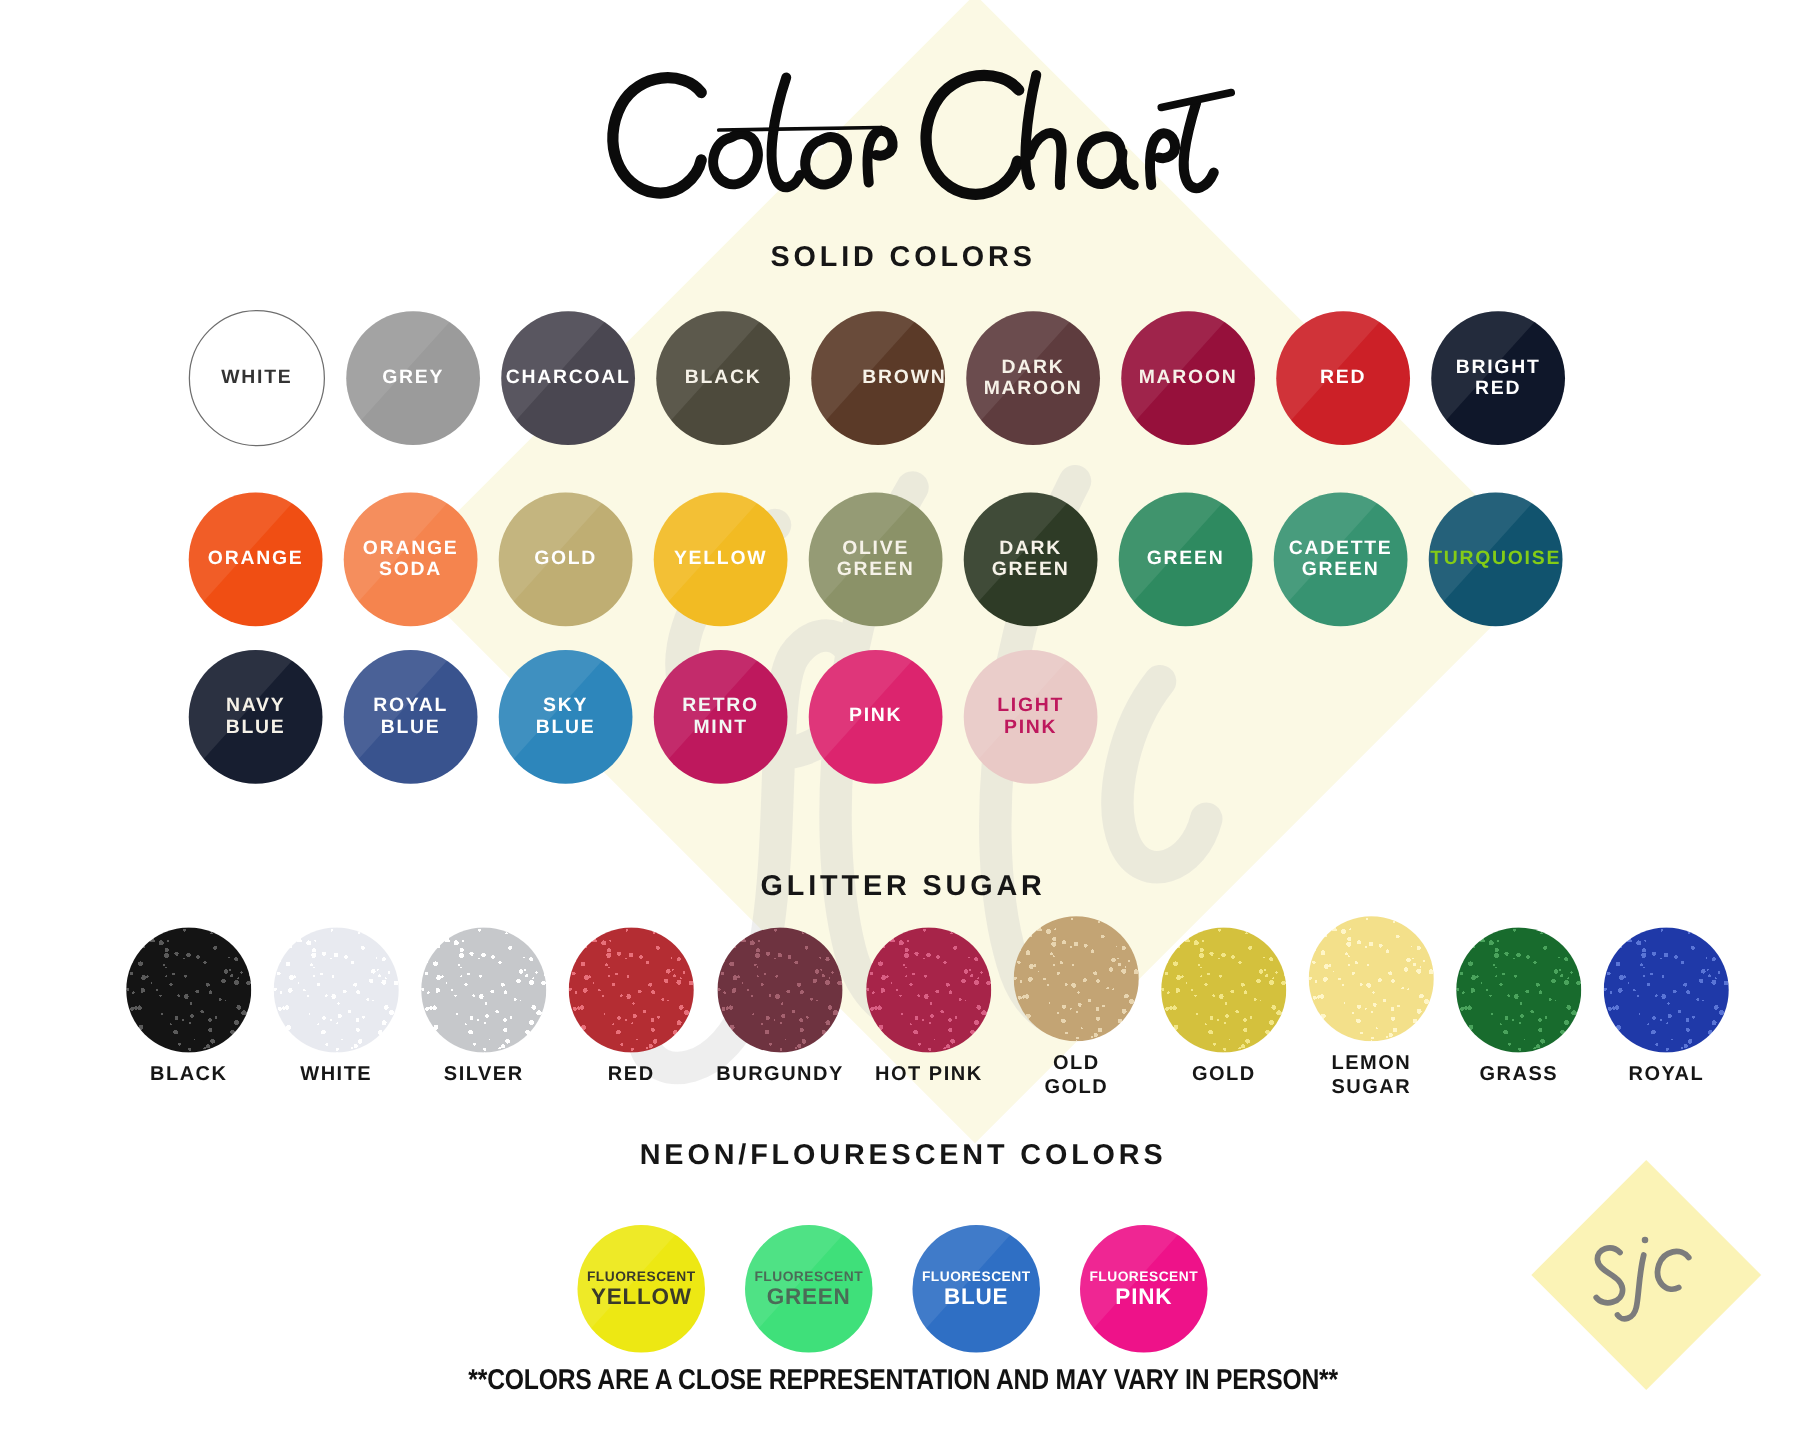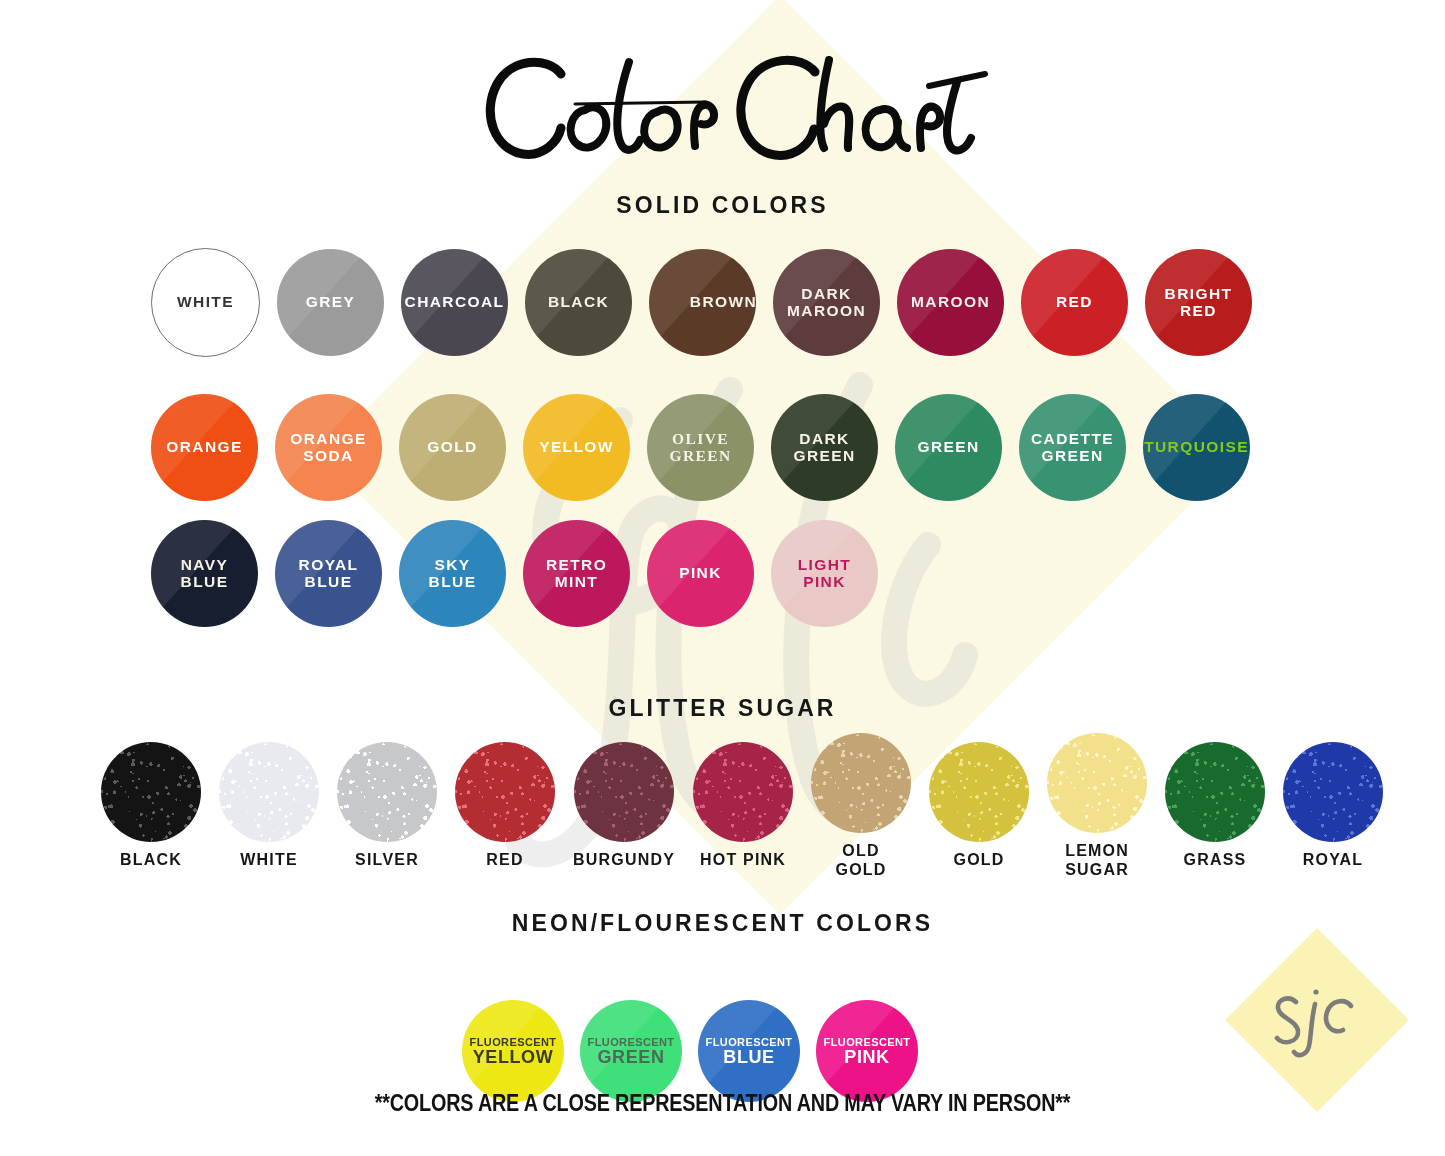--- a/index.html
+++ b/index.html
@@ -291,21 +291,21 @@
         <span class="lbl" style="color: rgb(246, 242, 232);">MAROON</span>
       </div>
     </div>
     <div class="swatch solid">
       <div class="disc" style="background: rgb(204, 32, 39);">
         <span class="sheen"></span>
         <span class="lbl" style="color: rgb(255, 255, 255);">RED</span>
       </div>
     </div>
     <div class="swatch solid">
-      <div class="disc" style="background: #b91c1c;">
+      <div class="disc" style="background: #0f172a;">
         <span class="sheen"></span>
         <span class="lbl" style="color: rgb(255, 255, 255);">BRIGHT<br>RED</span>
       </div>
     </div>
   </div>
 <div class="row solid-row" id="solid-row-2" style="left:151px; top:394px;">
     <div class="swatch solid">
       <div class="disc" style="background: rgb(240, 78, 19);">
         <span class="sheen"></span>
         <span class="lbl" style="color: rgb(255, 255, 255);">ORANGE</span>
@@ -325,21 +325,21 @@
     </div>
     <div class="swatch solid">
       <div class="disc" style="background: rgb(242, 187, 35);">
         <span class="sheen"></span>
         <span class="lbl" style="color: rgb(255, 255, 255);">YELLOW</span>
       </div>
     </div>
     <div class="swatch solid">
       <div class="disc" style="background: rgb(139, 146, 104);">
         <span class="sheen"></span>
-        <span class="lbl" style="color: rgb(246, 242, 232); font-family: Liberation Serif, serif;">OLIVE<br>GREEN</span>
+        <span class="lbl" style="color: rgb(246, 242, 232);">OLIVE<br>GREEN</span>
       </div>
     </div>
     <div class="swatch solid">
       <div class="disc" style="background: rgb(46, 59, 38);">
         <span class="sheen"></span>
         <span class="lbl" style="color: rgb(246, 242, 232);">DARK<br>GREEN</span>
       </div>
     </div>
     <div class="swatch solid">
       <div class="disc" style="background: rgb(46, 138, 96);">
@@ -441,21 +441,21 @@
     <div class="swatch glitter">
       <div class="disc" style="background: radial-gradient(1.4px at 4.1% 36.8%, rgb(74, 163, 92) 0px, rgb(74, 163, 92) 100%, rgba(0, 0, 0, 0) 100%), radial-gradient(1.9px at 85.1% 83.8%, rgb(74, 163, 92) 0px, rgb(74, 163, 92) 100%, rgba(0, 0, 0, 0) 100%), radial-gradient(1.3px at 1.2% 49.5%, rgb(74, 163, 92) 0px, rgb(74, 163, 92) 100%, rgba(0, 0, 0, 0) 100%), radial-gradient(1px at 21.8% 10.8%, rgb(74, 163, 92) 0px, rgb(74, 163, 92) 100%, rgba(0, 0, 0, 0) 100%), radial-gradient(0.7px at 79.5% 58.3%, rgb(74, 163, 92) 0px, rgb(74, 163, 92) 100%, rgba(0, 0, 0, 0) 100%), radial-gradient(1.7px at 65.5% 95%, rgb(74, 163, 92) 0px, rgb(74, 163, 92) 100%, rgba(0, 0, 0, 0) 100%), radial-gradient(2.1px at 94.2% 68.2%, rgb(74, 163, 92) 0px, rgb(74, 163, 92) 100%, rgba(0, 0, 0, 0) 100%), radial-gradient(0.7px at 94.3% 95.6%, rgb(74, 163, 92) 0px, rgb(74, 163, 92) 100%, rgba(0, 0, 0, 0) 100%), radial-gradient(0.7px at 89.6% 40.6%, rgb(74, 163, 92) 0px, rgb(74, 163, 92) 100%, rgba(0, 0, 0, 0) 100%), radial-gradient(1.6px at 56.8% 51.2%, rgb(74, 163, 92) 0px, rgb(74, 163, 92) 100%, rgba(0, 0, 0, 0) 100%), radial-gradient(1.6px at 52.7% 70.8%, rgb(74, 163, 92) 0px, rgb(74, 163, 92) 100%, rgba(0, 0, 0, 0) 100%), radial-gradient(0.9px at 35.6% 77.5%, rgb(74, 163, 92) 0px, rgb(74, 163, 92) 100%, rgba(0, 0, 0, 0) 100%), radial-gradient(0.8px at 45.9% 24.8%, rgb(74, 163, 92) 0px, rgb(74, 163, 92) 100%, rgba(0, 0, 0, 0) 100%), radial-gradient(2px at 27.9% 12.3%, rgb(74, 163, 92) 0px, rgb(74, 163, 92) 100%, rgba(0, 0, 0, 0) 100%), radial-gradient(1.1px at 5.7% 52.1%, rgb(74, 163, 92) 0px, rgb(74, 163, 92) 100%, rgba(0, 0, 0, 0) 100%), radial-gradient(1.9px at 39.6% 83.7%, rgb(74, 163, 92) 0px, rgb(74, 163, 92) 100%, rgba(0, 0, 0, 0) 100%), radial-gradient(1.7px at 32.3% 18.2%, rgb(74, 163, 92) 0px, rgb(74, 163, 92) 100%, rgba(0, 0, 0, 0) 100%), radial-gradient(1.8px at 49.8% 22.1%, rgb(74, 163, 92) 0px, rgb(74, 163, 92) 100%, rgba(0, 0, 0, 0) 100%), radial-gradient(1.1px at 30.2% 29.9%, rgb(74, 163, 92) 0px, rgb(74, 163, 92) 100%, rgba(0, 0, 0, 0) 100%), radial-gradient(2px at 88.1% 43.9%, rgb(74, 163, 92) 0px, rgb(74, 163, 92) 100%, rgba(0, 0, 0, 0) 100%), radial-gradient(1.1px at 71.8% 71.8%, rgb(74, 163, 92) 0px, rgb(74, 163, 92) 100%, rgba(0, 0, 0, 0) 100%), radial-gradient(1.1px at 46.5% 2.2%, rgb(74, 163, 92) 0px, rgb(74, 163, 92) 100%, rgba(0, 0, 0, 0) 100%), radial-gradient(0.8px at 32.1% 39%, rgb(74, 163, 92) 0px, rgb(74, 163, 92) 100%, rgba(0, 0, 0, 0) 100%), radial-gradient(1.3px at 0% 91.5%, rgb(74, 163, 92) 0px, rgb(74, 163, 92) 100%, rgba(0, 0, 0, 0) 100%), radial-gradient(1.8px at 79.7% 35.1%, rgb(74, 163, 92) 0px, rgb(74, 163, 92) 100%, rgba(0, 0, 0, 0) 100%), radial-gradient(0.8px at 83.1% 33.8%, rgb(74, 163, 92) 0px, rgb(74, 163, 92) 100%, rgba(0, 0, 0, 0) 100%), radial-gradient(1px at 92.1% 36%, rgb(74, 163, 92) 0px, rgb(74, 163, 92) 100%, rgba(0, 0, 0, 0) 100%), radial-gradient(0.6px at 20% 44.4%, rgb(74, 163, 92) 0px, rgb(74, 163, 92) 100%, rgba(0, 0, 0, 0) 100%), radial-gradient(1.9px at 48% 55.2%, rgb(74, 163, 92) 0px, rgb(74, 163, 92) 100%, rgba(0, 0, 0, 0) 100%), radial-gradient(2px at 11.4% 29.2%, rgb(74, 163, 92) 0px, rgb(74, 163, 92) 100%, rgba(0, 0, 0, 0) 100%), radial-gradient(2px at 20.1% 9.8%, rgb(74, 163, 92) 0px, rgb(74, 163, 92) 100%, rgba(0, 0, 0, 0) 100%), radial-gradient(0.9px at 12.3% 1.8%, rgb(74, 163, 92) 0px, rgb(74, 163, 92) 100%, rgba(0, 0, 0, 0) 100%), radial-gradient(1.4px at 60.7% 67.4%, rgb(74, 163, 92) 0px, rgb(74, 163, 92) 100%, rgba(0, 0, 0, 0) 100%), radial-gradient(0.7px at 50.5% 99.9%, rgb(74, 163, 92) 0px, rgb(74, 163, 92) 100%, rgba(0, 0, 0, 0) 100%), radial-gradient(0.9px at 33.3% 10.5%, rgb(74, 163, 92) 0px, rgb(74, 163, 92) 100%, rgba(0, 0, 0, 0) 100%), radial-gradient(1px at 24.5% 50.2%, rgb(74, 163, 92) 0px, rgb(74, 163, 92) 100%, rgba(0, 0, 0, 0) 100%), radial-gradient(1.3px at 97.6% 16.7%, rgb(74, 163, 92) 0px, rgb(74, 163, 92) 100%, rgba(0, 0, 0, 0) 100%), radial-gradient(0.9px at 50.9% 76.7%, rgb(74, 163, 92) 0px, rgb(74, 163, 92) 100%, rgba(0, 0, 0, 0) 100%), radial-gradient(0.7px at 54.5% 89.5%, rgb(74, 163, 92) 0px, rgb(74, 163, 92) 100%, rgba(0, 0, 0, 0) 100%), radial-gradient(1.6px at 4.8% 65.1%, rgb(74, 163, 92) 0px, rgb(74, 163, 92) 100%, rgba(0, 0, 0, 0) 100%), radial-gradient(1.6px at 67% 74.1%, rgb(74, 163, 92) 0px, rgb(74, 163, 92) 100%, rgba(0, 0, 0, 0) 100%), radial-gradient(2px at 5.7% 6.2%, rgb(74, 163, 92) 0px, rgb(74, 163, 92) 100%, rgba(0, 0, 0, 0) 100%), radial-gradient(1.1px at 16.8% 39.4%, rgb(74, 163, 92) 0px, rgb(74, 163, 92) 100%, rgba(0, 0, 0, 0) 100%), radial-gradient(1.6px at 40.2% 72.4%, rgb(74, 163, 92) 0px, rgb(74, 163, 92) 100%, rgba(0, 0, 0, 0) 100%), radial-gradient(0.9px at 27.4% 54.7%, rgb(74, 163, 92) 0px, rgb(74, 163, 92) 100%, rgba(0, 0, 0, 0) 100%), radial-gradient(1.1px at 75.2% 57.5%, rgb(74, 163, 92) 0px, rgb(74, 163, 92) 100%, rgba(0, 0, 0, 0) 100%), radial-gradient(1.3px at 35.7% 45.6%, rgb(74, 163, 92) 0px, rgb(74, 163, 92) 100%, rgba(0, 0, 0, 0) 100%), radial-gradient(1.8px at 77.9% 42.7%, rgb(74, 163, 92) 0px, rgb(74, 163, 92) 100%, rgba(0, 0, 0, 0) 100%), radial-gradient(1.2px at 50.8% 97.4%, rgb(74, 163, 92) 0px, rgb(74, 163, 92) 100%, rgba(0, 0, 0, 0) 100%), radial-gradient(1.7px at 40.2% 20.9%, rgb(74, 163, 92) 0px, rgb(74, 163, 92) 100%, rgba(0, 0, 0, 0) 100%), radial-gradient(1.6px at 67.3% 81.9%, rgb(74, 163, 92) 0px, rgb(74, 163, 92) 100%, rgba(0, 0, 0, 0) 100%), radial-gradient(0.7px at 32% 31.9%, rgb(74, 163, 92) 0px, rgb(74, 163, 92) 100%, rgba(0, 0, 0, 0) 100%), radial-gradient(2px at 14% 40.1%, rgb(74, 163, 92) 0px, rgb(74, 163, 92) 100%, rgba(0, 0, 0, 0) 100%), radial-gradient(1.1px at 4.6% 27%, rgb(74, 163, 92) 0px, rgb(74, 163, 92) 100%, rgba(0, 0, 0, 0) 100%), radial-gradient(1px at 62.7% 96.5%, rgb(74, 163, 92) 0px, rgb(74, 163, 92) 100%, rgba(0, 0, 0, 0) 100%), radial-gradient(0.7px at 28.6% 69.3%, rgb(74, 163, 92) 0px, rgb(74, 163, 92) 100%, rgba(0, 0, 0, 0) 100%), radial-gradient(1.9px at 69.1% 91%, rgb(74, 163, 92) 0px, rgb(74, 163, 92) 100%, rgba(0, 0, 0, 0) 100%), radial-gradient(1.8px at 13.3% 50.2%, rgb(74, 163, 92) 0px, rgb(74, 163, 92) 100%, rgba(0, 0, 0, 0) 100%), radial-gradient(0.7px at 0.7% 85.5%, rgb(74, 163, 92) 0px, rgb(74, 163, 92) 100%, rgba(0, 0, 0, 0) 100%), radial-gradient(1.5px at 57.6% 23.6%, rgb(74, 163, 92) 0px, rgb(74, 163, 92) 100%, rgba(0, 0, 0, 0) 100%), radial-gradient(1.3px at 84.5% 38.7%, rgb(74, 163, 92) 0px, rgb(74, 163, 92) 100%, rgba(0, 0, 0, 0) 100%), radial-gradient(1.3px at 13.6% 15.2%, rgb(74, 163, 92) 0px, rgb(74, 163, 92) 100%, rgba(0, 0, 0, 0) 100%), radial-gradient(0.6px at 11.1% 29%, rgb(74, 163, 92) 0px, rgb(74, 163, 92) 100%, rgba(0, 0, 0, 0) 100%), radial-gradient(1.2px at 38% 37.2%, rgb(74, 163, 92) 0px, rgb(74, 163, 92) 100%, rgba(0, 0, 0, 0) 100%), radial-gradient(1.8px at 10.6% 64.1%, rgb(74, 163, 92) 0px, rgb(74, 163, 92) 100%, rgba(0, 0, 0, 0) 100%), radial-gradient(1.2px at 99.4% 37.7%, rgb(74, 163, 92) 0px, rgb(74, 163, 92) 100%, rgba(0, 0, 0, 0) 100%), radial-gradient(1.8px at 8.1% 10.8%, rgb(74, 163, 92) 0px, rgb(74, 163, 92) 100%, rgba(0, 0, 0, 0) 100%), radial-gradient(0.7px at 82.2% 24.2%, rgb(74, 163, 92) 0px, rgb(74, 163, 92) 100%, rgba(0, 0, 0, 0) 100%), radial-gradient(1.4px at 7.9% 64.5%, rgb(74, 163, 92) 0px, rgb(74, 163, 92) 100%, rgba(0, 0, 0, 0) 100%), radial-gradient(2px at 88.3% 76.1%, rgb(74, 163, 92) 0px, rgb(74, 163, 92) 100%, rgba(0, 0, 0, 0) 100%), radial-gradient(1px at 51.8% 60.9%, rgb(74, 163, 92) 0px, rgb(74, 163, 92) 100%, rgba(0, 0, 0, 0) 100%), radial-gradient(2.1px at 32.1% 22.3%, rgb(74, 163, 92) 0px, rgb(74, 163, 92) 100%, rgba(0, 0, 0, 0) 100%), radial-gradient(1.1px at 47.4% 39%, rgb(74, 163, 92) 0px, rgb(74, 163, 92) 100%, rgba(0, 0, 0, 0) 100%), radial-gradient(1.7px at 88% 25.4%, rgb(74, 163, 92) 0px, rgb(74, 163, 92) 100%, rgba(0, 0, 0, 0) 100%), radial-gradient(2px at 97.2% 90.9%, rgb(74, 163, 92) 0px, rgb(74, 163, 92) 100%, rgba(0, 0, 0, 0) 100%), radial-gradient(1.1px at 13.7% 50.4%, rgb(74, 163, 92) 0px, rgb(74, 163, 92) 100%, rgba(0, 0, 0, 0) 100%), radial-gradient(1.9px at 97.8% 44.4%, rgb(74, 163, 92) 0px, rgb(74, 163, 92) 100%, rgba(0, 0, 0, 0) 100%), radial-gradient(0.8px at 88.5% 1.7%, rgb(74, 163, 92) 0px, rgb(74, 163, 92) 100%, rgba(0, 0, 0, 0) 100%), radial-gradient(1.9px at 90% 63.9%, rgb(74, 163, 92) 0px, rgb(74, 163, 92) 100%, rgba(0, 0, 0, 0) 100%), radial-gradient(1.1px at 12.8% 51.3%, rgb(74, 163, 92) 0px, rgb(74, 163, 92) 100%, rgba(0, 0, 0, 0) 100%), radial-gradient(1.2px at 42.5% 93.4%, rgb(74, 163, 92) 0px, rgb(74, 163, 92) 100%, rgba(0, 0, 0, 0) 100%), radial-gradient(1.5px at 67.5% 51.8%, rgb(74, 163, 92) 0px, rgb(74, 163, 92) 100%, rgba(0, 0, 0, 0) 100%), radial-gradient(0.9px at 68.2% 4.7%, rgb(74, 163, 92) 0px, rgb(74, 163, 92) 100%, rgba(0, 0, 0, 0) 100%), radial-gradient(1.6px at 65.2% 45.7%, rgb(74, 163, 92) 0px, rgb(74, 163, 92) 100%, rgba(0, 0, 0, 0) 100%), radial-gradient(2px at 11.7% 79.9%, rgb(74, 163, 92) 0px, rgb(74, 163, 92) 100%, rgba(0, 0, 0, 0) 100%), radial-gradient(1.1px at 42% 54.6%, rgb(74, 163, 92) 0px, rgb(74, 163, 92) 100%, rgba(0, 0, 0, 0) 100%), radial-gradient(1.9px at 3.7% 21%, rgb(74, 163, 92) 0px, rgb(74, 163, 92) 100%, rgba(0, 0, 0, 0) 100%), radial-gradient(1.6px at 71.2% 16.2%, rgb(74, 163, 92) 0px, rgb(74, 163, 92) 100%, rgba(0, 0, 0, 0) 100%), radial-gradient(0.8px at 45.6% 73.9%, rgb(74, 163, 92) 0px, rgb(74, 163, 92) 100%, rgba(0, 0, 0, 0) 100%), radial-gradient(1.4px at 63% 28%, rgb(74, 163, 92) 0px, rgb(74, 163, 92) 100%, rgba(0, 0, 0, 0) 100%), linear-gradient(rgb(24, 107, 45), rgb(24, 107, 45)) rgb(24, 107, 45);"></div>
       <div class="cap">GRASS</div>
     </div>
     <div class="swatch glitter">
       <div class="disc" style="background: radial-gradient(1.4px at 4.1% 36.8%, rgb(90, 117, 214) 0px, rgb(90, 117, 214) 100%, rgba(0, 0, 0, 0) 100%), radial-gradient(1.9px at 85.1% 83.8%, rgb(90, 117, 214) 0px, rgb(90, 117, 214) 100%, rgba(0, 0, 0, 0) 100%), radial-gradient(1.3px at 1.2% 49.5%, rgb(90, 117, 214) 0px, rgb(90, 117, 214) 100%, rgba(0, 0, 0, 0) 100%), radial-gradient(1px at 21.8% 10.8%, rgb(90, 117, 214) 0px, rgb(90, 117, 214) 100%, rgba(0, 0, 0, 0) 100%), radial-gradient(0.7px at 79.5% 58.3%, rgb(90, 117, 214) 0px, rgb(90, 117, 214) 100%, rgba(0, 0, 0, 0) 100%), radial-gradient(1.7px at 65.5% 95%, rgb(90, 117, 214) 0px, rgb(90, 117, 214) 100%, rgba(0, 0, 0, 0) 100%), radial-gradient(2.1px at 94.2% 68.2%, rgb(90, 117, 214) 0px, rgb(90, 117, 214) 100%, rgba(0, 0, 0, 0) 100%), radial-gradient(0.7px at 94.3% 95.6%, rgb(90, 117, 214) 0px, rgb(90, 117, 214) 100%, rgba(0, 0, 0, 0) 100%), radial-gradient(0.7px at 89.6% 40.6%, rgb(90, 117, 214) 0px, rgb(90, 117, 214) 100%, rgba(0, 0, 0, 0) 100%), radial-gradient(1.6px at 56.8% 51.2%, rgb(90, 117, 214) 0px, rgb(90, 117, 214) 100%, rgba(0, 0, 0, 0) 100%), radial-gradient(1.6px at 52.7% 70.8%, rgb(90, 117, 214) 0px, rgb(90, 117, 214) 100%, rgba(0, 0, 0, 0) 100%), radial-gradient(0.9px at 35.6% 77.5%, rgb(90, 117, 214) 0px, rgb(90, 117, 214) 100%, rgba(0, 0, 0, 0) 100%), radial-gradient(0.8px at 45.9% 24.8%, rgb(90, 117, 214) 0px, rgb(90, 117, 214) 100%, rgba(0, 0, 0, 0) 100%), radial-gradient(2px at 27.9% 12.3%, rgb(90, 117, 214) 0px, rgb(90, 117, 214) 100%, rgba(0, 0, 0, 0) 100%), radial-gradient(1.1px at 5.7% 52.1%, rgb(90, 117, 214) 0px, rgb(90, 117, 214) 100%, rgba(0, 0, 0, 0) 100%), radial-gradient(1.9px at 39.6% 83.7%, rgb(90, 117, 214) 0px, rgb(90, 117, 214) 100%, rgba(0, 0, 0, 0) 100%), radial-gradient(1.7px at 32.3% 18.2%, rgb(90, 117, 214) 0px, rgb(90, 117, 214) 100%, rgba(0, 0, 0, 0) 100%), radial-gradient(1.8px at 49.8% 22.1%, rgb(90, 117, 214) 0px, rgb(90, 117, 214) 100%, rgba(0, 0, 0, 0) 100%), radial-gradient(1.1px at 30.2% 29.9%, rgb(90, 117, 214) 0px, rgb(90, 117, 214) 100%, rgba(0, 0, 0, 0) 100%), radial-gradient(2px at 88.1% 43.9%, rgb(90, 117, 214) 0px, rgb(90, 117, 214) 100%, rgba(0, 0, 0, 0) 100%), radial-gradient(1.1px at 71.8% 71.8%, rgb(90, 117, 214) 0px, rgb(90, 117, 214) 100%, rgba(0, 0, 0, 0) 100%), radial-gradient(1.1px at 46.5% 2.2%, rgb(90, 117, 214) 0px, rgb(90, 117, 214) 100%, rgba(0, 0, 0, 0) 100%), radial-gradient(0.8px at 32.1% 39%, rgb(90, 117, 214) 0px, rgb(90, 117, 214) 100%, rgba(0, 0, 0, 0) 100%), radial-gradient(1.3px at 0% 91.5%, rgb(90, 117, 214) 0px, rgb(90, 117, 214) 100%, rgba(0, 0, 0, 0) 100%), radial-gradient(1.8px at 79.7% 35.1%, rgb(90, 117, 214) 0px, rgb(90, 117, 214) 100%, rgba(0, 0, 0, 0) 100%), radial-gradient(0.8px at 83.1% 33.8%, rgb(90, 117, 214) 0px, rgb(90, 117, 214) 100%, rgba(0, 0, 0, 0) 100%), radial-gradient(1px at 92.1% 36%, rgb(90, 117, 214) 0px, rgb(90, 117, 214) 100%, rgba(0, 0, 0, 0) 100%), radial-gradient(0.6px at 20% 44.4%, rgb(90, 117, 214) 0px, rgb(90, 117, 214) 100%, rgba(0, 0, 0, 0) 100%), radial-gradient(1.9px at 48% 55.2%, rgb(90, 117, 214) 0px, rgb(90, 117, 214) 100%, rgba(0, 0, 0, 0) 100%), radial-gradient(2px at 11.4% 29.2%, rgb(90, 117, 214) 0px, rgb(90, 117, 214) 100%, rgba(0, 0, 0, 0) 100%), radial-gradient(2px at 20.1% 9.8%, rgb(90, 117, 214) 0px, rgb(90, 117, 214) 100%, rgba(0, 0, 0, 0) 100%), radial-gradient(0.9px at 12.3% 1.8%, rgb(90, 117, 214) 0px, rgb(90, 117, 214) 100%, rgba(0, 0, 0, 0) 100%), radial-gradient(1.4px at 60.7% 67.4%, rgb(90, 117, 214) 0px, rgb(90, 117, 214) 100%, rgba(0, 0, 0, 0) 100%), radial-gradient(0.7px at 50.5% 99.9%, rgb(90, 117, 214) 0px, rgb(90, 117, 214) 100%, rgba(0, 0, 0, 0) 100%), radial-gradient(0.9px at 33.3% 10.5%, rgb(90, 117, 214) 0px, rgb(90, 117, 214) 100%, rgba(0, 0, 0, 0) 100%), radial-gradient(1px at 24.5% 50.2%, rgb(90, 117, 214) 0px, rgb(90, 117, 214) 100%, rgba(0, 0, 0, 0) 100%), radial-gradient(1.3px at 97.6% 16.7%, rgb(90, 117, 214) 0px, rgb(90, 117, 214) 100%, rgba(0, 0, 0, 0) 100%), radial-gradient(0.9px at 50.9% 76.7%, rgb(90, 117, 214) 0px, rgb(90, 117, 214) 100%, rgba(0, 0, 0, 0) 100%), radial-gradient(0.7px at 54.5% 89.5%, rgb(90, 117, 214) 0px, rgb(90, 117, 214) 100%, rgba(0, 0, 0, 0) 100%), radial-gradient(1.6px at 4.8% 65.1%, rgb(90, 117, 214) 0px, rgb(90, 117, 214) 100%, rgba(0, 0, 0, 0) 100%), radial-gradient(1.6px at 67% 74.1%, rgb(90, 117, 214) 0px, rgb(90, 117, 214) 100%, rgba(0, 0, 0, 0) 100%), radial-gradient(2px at 5.7% 6.2%, rgb(90, 117, 214) 0px, rgb(90, 117, 214) 100%, rgba(0, 0, 0, 0) 100%), radial-gradient(1.1px at 16.8% 39.4%, rgb(90, 117, 214) 0px, rgb(90, 117, 214) 100%, rgba(0, 0, 0, 0) 100%), radial-gradient(1.6px at 40.2% 72.4%, rgb(90, 117, 214) 0px, rgb(90, 117, 214) 100%, rgba(0, 0, 0, 0) 100%), radial-gradient(0.9px at 27.4% 54.7%, rgb(90, 117, 214) 0px, rgb(90, 117, 214) 100%, rgba(0, 0, 0, 0) 100%), radial-gradient(1.1px at 75.2% 57.5%, rgb(90, 117, 214) 0px, rgb(90, 117, 214) 100%, rgba(0, 0, 0, 0) 100%), radial-gradient(1.3px at 35.7% 45.6%, rgb(90, 117, 214) 0px, rgb(90, 117, 214) 100%, rgba(0, 0, 0, 0) 100%), radial-gradient(1.8px at 77.9% 42.7%, rgb(90, 117, 214) 0px, rgb(90, 117, 214) 100%, rgba(0, 0, 0, 0) 100%), radial-gradient(1.2px at 50.8% 97.4%, rgb(90, 117, 214) 0px, rgb(90, 117, 214) 100%, rgba(0, 0, 0, 0) 100%), radial-gradient(1.7px at 40.2% 20.9%, rgb(90, 117, 214) 0px, rgb(90, 117, 214) 100%, rgba(0, 0, 0, 0) 100%), radial-gradient(1.6px at 67.3% 81.9%, rgb(90, 117, 214) 0px, rgb(90, 117, 214) 100%, rgba(0, 0, 0, 0) 100%), radial-gradient(0.7px at 32% 31.9%, rgb(90, 117, 214) 0px, rgb(90, 117, 214) 100%, rgba(0, 0, 0, 0) 100%), radial-gradient(2px at 14% 40.1%, rgb(90, 117, 214) 0px, rgb(90, 117, 214) 100%, rgba(0, 0, 0, 0) 100%), radial-gradient(1.1px at 4.6% 27%, rgb(90, 117, 214) 0px, rgb(90, 117, 214) 100%, rgba(0, 0, 0, 0) 100%), radial-gradient(1px at 62.7% 96.5%, rgb(90, 117, 214) 0px, rgb(90, 117, 214) 100%, rgba(0, 0, 0, 0) 100%), radial-gradient(0.7px at 28.6% 69.3%, rgb(90, 117, 214) 0px, rgb(90, 117, 214) 100%, rgba(0, 0, 0, 0) 100%), radial-gradient(1.9px at 69.1% 91%, rgb(90, 117, 214) 0px, rgb(90, 117, 214) 100%, rgba(0, 0, 0, 0) 100%), radial-gradient(1.8px at 13.3% 50.2%, rgb(90, 117, 214) 0px, rgb(90, 117, 214) 100%, rgba(0, 0, 0, 0) 100%), radial-gradient(0.7px at 0.7% 85.5%, rgb(90, 117, 214) 0px, rgb(90, 117, 214) 100%, rgba(0, 0, 0, 0) 100%), radial-gradient(1.5px at 57.6% 23.6%, rgb(90, 117, 214) 0px, rgb(90, 117, 214) 100%, rgba(0, 0, 0, 0) 100%), radial-gradient(1.3px at 84.5% 38.7%, rgb(90, 117, 214) 0px, rgb(90, 117, 214) 100%, rgba(0, 0, 0, 0) 100%), radial-gradient(1.3px at 13.6% 15.2%, rgb(90, 117, 214) 0px, rgb(90, 117, 214) 100%, rgba(0, 0, 0, 0) 100%), radial-gradient(0.6px at 11.1% 29%, rgb(90, 117, 214) 0px, rgb(90, 117, 214) 100%, rgba(0, 0, 0, 0) 100%), radial-gradient(1.2px at 38% 37.2%, rgb(90, 117, 214) 0px, rgb(90, 117, 214) 100%, rgba(0, 0, 0, 0) 100%), radial-gradient(1.8px at 10.6% 64.1%, rgb(90, 117, 214) 0px, rgb(90, 117, 214) 100%, rgba(0, 0, 0, 0) 100%), radial-gradient(1.2px at 99.4% 37.7%, rgb(90, 117, 214) 0px, rgb(90, 117, 214) 100%, rgba(0, 0, 0, 0) 100%), radial-gradient(1.8px at 8.1% 10.8%, rgb(90, 117, 214) 0px, rgb(90, 117, 214) 100%, rgba(0, 0, 0, 0) 100%), radial-gradient(0.7px at 82.2% 24.2%, rgb(90, 117, 214) 0px, rgb(90, 117, 214) 100%, rgba(0, 0, 0, 0) 100%), radial-gradient(1.4px at 7.9% 64.5%, rgb(90, 117, 214) 0px, rgb(90, 117, 214) 100%, rgba(0, 0, 0, 0) 100%), radial-gradient(2px at 88.3% 76.1%, rgb(90, 117, 214) 0px, rgb(90, 117, 214) 100%, rgba(0, 0, 0, 0) 100%), radial-gradient(1px at 51.8% 60.9%, rgb(90, 117, 214) 0px, rgb(90, 117, 214) 100%, rgba(0, 0, 0, 0) 100%), radial-gradient(2.1px at 32.1% 22.3%, rgb(90, 117, 214) 0px, rgb(90, 117, 214) 100%, rgba(0, 0, 0, 0) 100%), radial-gradient(1.1px at 47.4% 39%, rgb(90, 117, 214) 0px, rgb(90, 117, 214) 100%, rgba(0, 0, 0, 0) 100%), radial-gradient(1.7px at 88% 25.4%, rgb(90, 117, 214) 0px, rgb(90, 117, 214) 100%, rgba(0, 0, 0, 0) 100%), radial-gradient(2px at 97.2% 90.9%, rgb(90, 117, 214) 0px, rgb(90, 117, 214) 100%, rgba(0, 0, 0, 0) 100%), radial-gradient(1.1px at 13.7% 50.4%, rgb(90, 117, 214) 0px, rgb(90, 117, 214) 100%, rgba(0, 0, 0, 0) 100%), radial-gradient(1.9px at 97.8% 44.4%, rgb(90, 117, 214) 0px, rgb(90, 117, 214) 100%, rgba(0, 0, 0, 0) 100%), radial-gradient(0.8px at 88.5% 1.7%, rgb(90, 117, 214) 0px, rgb(90, 117, 214) 100%, rgba(0, 0, 0, 0) 100%), radial-gradient(1.9px at 90% 63.9%, rgb(90, 117, 214) 0px, rgb(90, 117, 214) 100%, rgba(0, 0, 0, 0) 100%), radial-gradient(1.1px at 12.8% 51.3%, rgb(90, 117, 214) 0px, rgb(90, 117, 214) 100%, rgba(0, 0, 0, 0) 100%), radial-gradient(1.2px at 42.5% 93.4%, rgb(90, 117, 214) 0px, rgb(90, 117, 214) 100%, rgba(0, 0, 0, 0) 100%), radial-gradient(1.5px at 67.5% 51.8%, rgb(90, 117, 214) 0px, rgb(90, 117, 214) 100%, rgba(0, 0, 0, 0) 100%), radial-gradient(0.9px at 68.2% 4.7%, rgb(90, 117, 214) 0px, rgb(90, 117, 214) 100%, rgba(0, 0, 0, 0) 100%), radial-gradient(1.6px at 65.2% 45.7%, rgb(90, 117, 214) 0px, rgb(90, 117, 214) 100%, rgba(0, 0, 0, 0) 100%), radial-gradient(2px at 11.7% 79.9%, rgb(90, 117, 214) 0px, rgb(90, 117, 214) 100%, rgba(0, 0, 0, 0) 100%), radial-gradient(1.1px at 42% 54.6%, rgb(90, 117, 214) 0px, rgb(90, 117, 214) 100%, rgba(0, 0, 0, 0) 100%), radial-gradient(1.9px at 3.7% 21%, rgb(90, 117, 214) 0px, rgb(90, 117, 214) 100%, rgba(0, 0, 0, 0) 100%), radial-gradient(1.6px at 71.2% 16.2%, rgb(90, 117, 214) 0px, rgb(90, 117, 214) 100%, rgba(0, 0, 0, 0) 100%), radial-gradient(0.8px at 45.6% 73.9%, rgb(90, 117, 214) 0px, rgb(90, 117, 214) 100%, rgba(0, 0, 0, 0) 100%), radial-gradient(1.4px at 63% 28%, rgb(90, 117, 214) 0px, rgb(90, 117, 214) 100%, rgba(0, 0, 0, 0) 100%), linear-gradient(rgb(31, 57, 168), rgb(31, 57, 168)) rgb(31, 57, 168);"></div>
       <div class="cap">ROYAL</div>
     </div>
   </div>
 
-<div class="row neon-row" id="neon-row" style="left:462px; top:1000px;">
+<div class="row neon-row" id="neon-row" style="left:462px; top:980px;gap:32px;">
     <div class="swatch neon">
       <div class="disc" style="background: rgb(237, 232, 19);">
         <span class="sheen"></span>
         <div style="position: relative; z-index: 2; text-align: center; color: rgb(58, 58, 42);">
           <span class="lbl-small">FLUORESCENT</span>
           <span class="lbl-big">YELLOW</span>
         </div>
       </div>
     </div>
     <div class="swatch neon">

